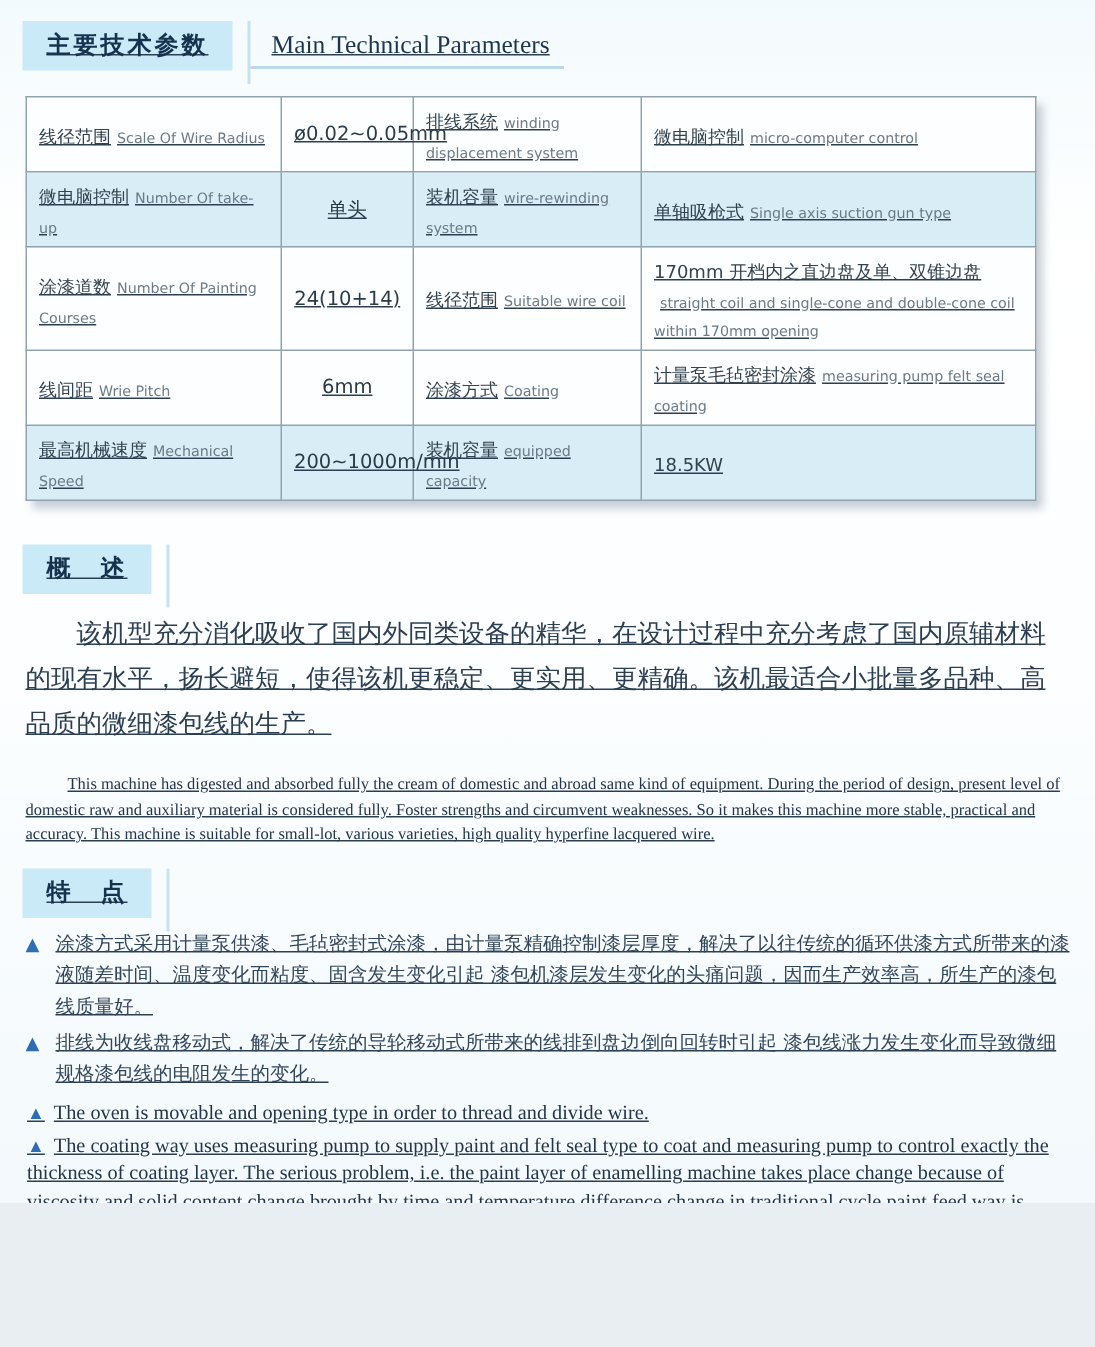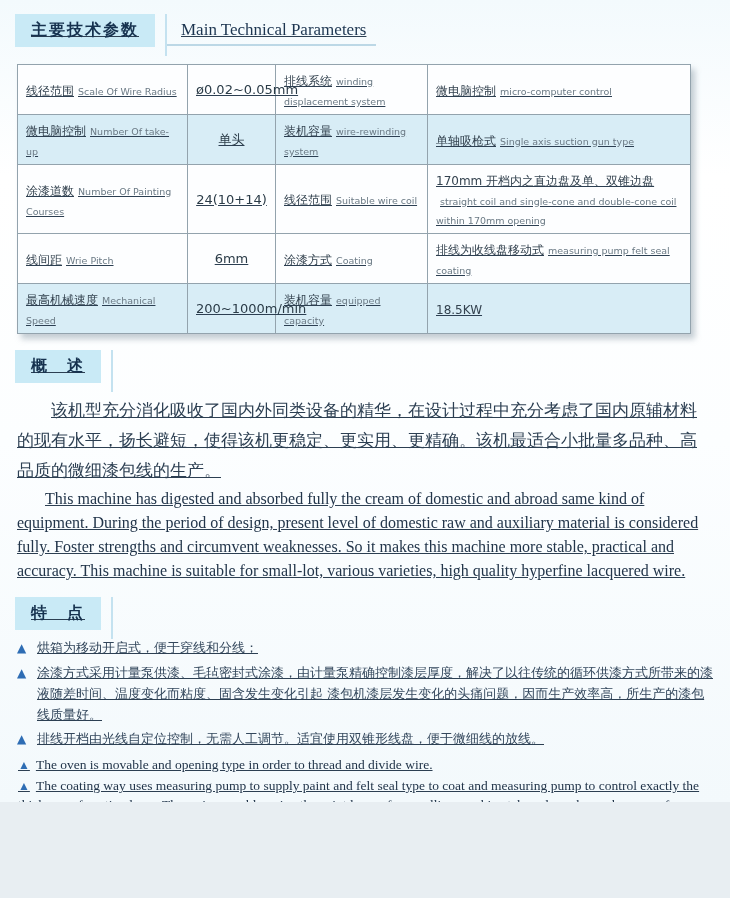--- a/index.html
+++ b/index.html
@@ -29,22 +29,22 @@
   table.params tr.alt td{background:#d8edf6;}
   col.c1{width:170px;} col.c2{width:88px;} col.c3{width:152px;} col.c4{width:263px;}
   .lbl-cn{font-size:12px;color:#33424f;}
   .lbl-en{font-size:9.5px;color:#6b7a85;margin-left:4px;}
   td.c-val{font-size:13px;color:#2a3b47;text-align:center;}
   .val-cn{font-size:12px;color:#33424f;}
   .val-en{font-size:9.5px;color:#6b7a85;margin-left:4px;}
   
   .desc-cn{font-size:17px;line-height:1.75;margin:12px 2px 0 2px;text-indent:2em;color:#2c3f52;}
   .desc-en{
-    font-family:"Liberation Serif","DejaVu Serif",serif;font-size:16px;line-height:1.5;
-    margin:2px 2px 0 2px;text-indent:28px;color:#22354a;
+    font-family:"Liberation Serif","DejaVu Serif",serif;font-size:11px;line-height:1.5;
+    margin:17px 2px 0 2px;text-indent:28px;color:#22354a;
   }
   
   .tri{color:#2e6db4;font-size:12px;}
   .fb-cn{
     font-size:13px;line-height:1.62;color:#33475c;margin:3px 0 0 2px;
     padding-left:20px;text-indent:-20px;
   }
   .fb-cn .tri{display:inline-block;width:20px;text-indent:0;}
   .fb-en{
     font-family:"Liberation Serif","DejaVu Serif",serif;font-size:13.5px;line-height:1.38;
@@ -89,47 +89,46 @@
       <tr>
         <td><span class="lbl-cn">涂漆道数</span><span class="lbl-en">Number Of Painting Courses</span></td>
         <td class="c-val">24(10+14)</td>
         <td><span class="lbl-cn">线径范围</span><span class="lbl-en">Suitable wire coil</span></td>
         <td><span class="val-cn">170mm 开档内之直边盘及单、双锥边盘</span><span class="val-en">straight coil and single-cone and double-cone coil within 170mm opening</span></td>
       </tr>
       <tr>
         <td><span class="lbl-cn">线间距</span><span class="lbl-en">Wrie Pitch</span></td>
         <td class="c-val">6mm</td>
         <td><span class="lbl-cn">涂漆方式</span><span class="lbl-en">Coating</span></td>
-        <td><span class="val-cn">排线为收线盘移动式</span><span class="val-en">measuring pump felt seal coating</span></td>
+        <td><span class="val-cn">计量泵毛毡密封涂漆</span><span class="val-en">measuring pump felt seal coating</span></td>
       </tr>
       <tr class="alt">
         <td><span class="lbl-cn">最高机械速度</span><span class="lbl-en">Mechanical Speed</span></td>
         <td class="c-val">200~1000m/min</td>
         <td><span class="lbl-cn">装机容量</span><span class="lbl-en">equipped capacity</span></td>
         <td><span class="val-cn">18.5KW</span><span class="val-en"></span></td>
       </tr>
     </tbody>
   </table>
 
-  <div class="sec-header" style="margin-top:16px;">
+  <div class="sec-header" style="margin-top:29px;">
     <div class="sec-cn">概　述</div>
     <div class="sec-div"></div>
   </div>
   <p class="desc-cn">该机型充分消化吸收了国内外同类设备的精华，在设计过程中充分考虑了国内原辅材料的现有水平，扬长避短，使得该机更稳定、更实用、更精确。该机最适合小批量多品种、高品质的微细漆包线的生产。</p>
   <p class="desc-en">This machine has digested and absorbed fully the cream of domestic and abroad same kind of equipment. During the period of design, present level of domestic raw and auxiliary material is considered fully. Foster strengths and circumvent weaknesses. So it makes this machine more stable, practical and accuracy. This machine is suitable for small-lot, various varieties, high quality hyperfine lacquered wire.</p>
 
   <div class="sec-header" style="margin-top:14px;">
     <div class="sec-cn">特　点</div>
     <div class="sec-div"></div>
   </div>
 
   <div class="features-list">
-    <div class="fb-cn"><span class="tri">▲</span><span>烘箱为移动开启式，便于穿线和分线；</span></div>
     <div class="fb-cn"><span class="tri">▲</span><span>涂漆方式采用计量泵供漆、毛毡密封式涂漆，由计量泵精确控制漆层厚度，解决了以往传统的循环供漆方式所带来的漆液随差时间、温度变化而粘度、固含发生变化引起 漆包机漆层发生变化的头痛问题，因而生产效率高，所生产的漆包线质量好。</span></div>
-    <div class="fb-cn"><span class="tri">▲</span><span>排线开档由光线自定位控制，无需人工调节。适宜使用双锥形线盘，便于微细线的放线。</span></div>
+    <div class="fb-cn"><span class="tri">▲</span><span>排线为收线盘移动式，解决了传统的导轮移动式所带来的线排到盘边倒向回转时引起 漆包线涨力发生变化而导致微细规格漆包线的电阻发生的变化。</span></div>
   </div>
 
   <div class="features-list">
     <div class="fb-en"><span class="tri">▲</span><span>The oven is movable and opening type in order to thread and divide wire.</span></div>
     <div class="fb-en"><span class="tri">▲</span><span>The coating way uses measuring pump to supply paint and felt seal type to coat and measuring pump to control exactly the thickness of coating layer. The serious problem, i.e. the paint layer of enamelling machine takes place change because of viscosity and solid content change brought by time and temperature difference change in traditional cycle paint feed way is solved. Therefore the production efficiency is high and the quality of produced lacquered wire is good.</span></div>
 
   </div>
 
 </div>
 

